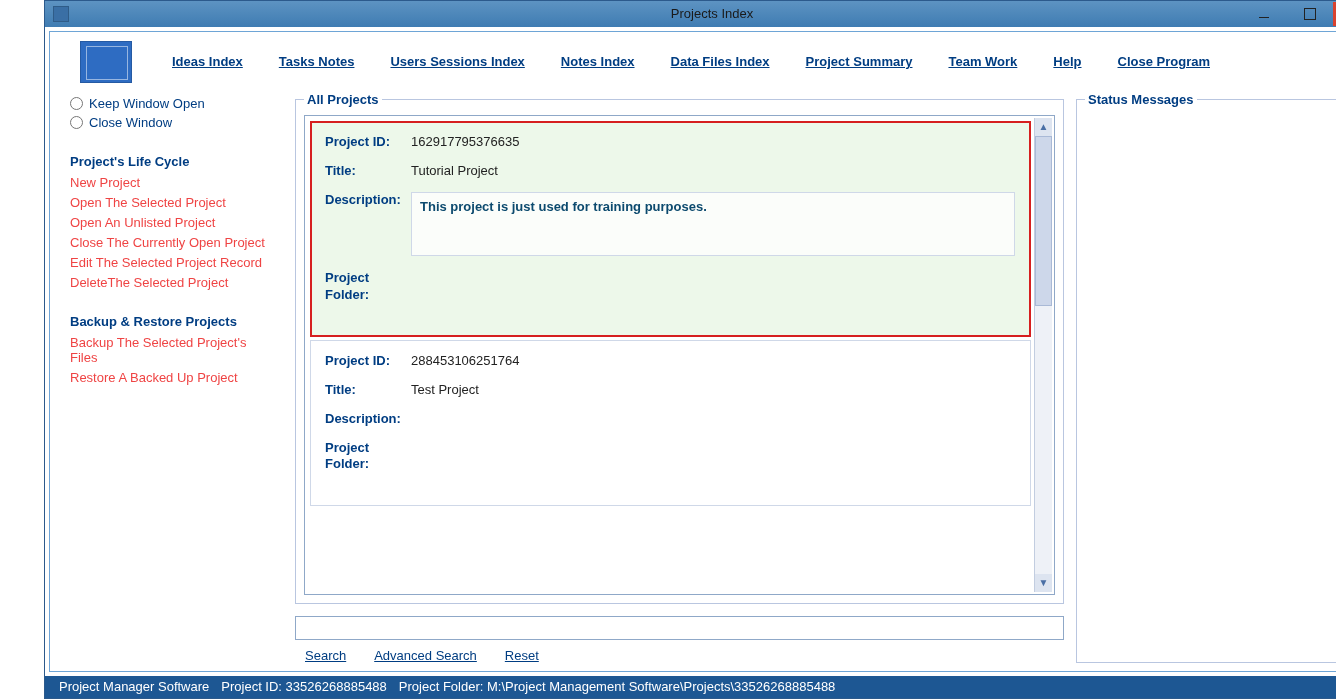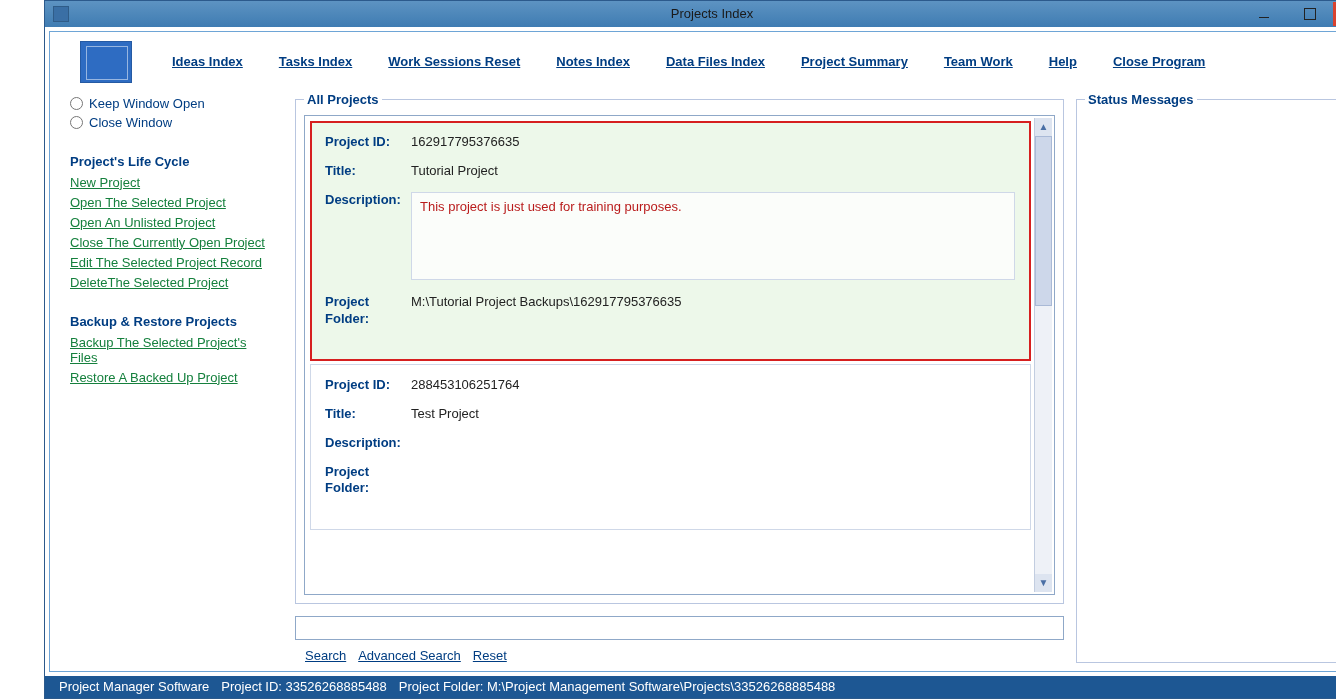--- a/index.html
+++ b/index.html
@@ -19,39 +19,39 @@
   .logo-box { width: 52px; height: 42px; background: #2e6cc2; border: 1px solid #255aa3; position: relative; }
   .logo-box::before { content:""; position:absolute; left:10%; top:10%; width:80%; height:80%; border:1px solid rgba(255,255,255,.5); }
   .menu-links { display: flex; gap: 36px; align-items: center; }
   .menu-links a { color: #003d82; text-decoration: underline; font-weight: bold; font-size: 13px; cursor: pointer; white-space: nowrap; }
   .body-row { display: flex; flex: 1; min-height: 0; }
   .sidebar { width: 235px; padding: 4px 8px 8px 20px; }
   .radio-row { display: flex; align-items: center; gap: 6px; margin-bottom: 4px; }
   .radio-row input[type=radio] { width: 13px; height: 13px; }
   .radio-row label { color: #003d82; font-size: 13px; }
   .side-heading { color: #003d82; font-weight: bold; margin-top: 24px; margin-bottom: 6px; font-size: 13px; }
-  .side-link { color: #15803d; text-decoration: underline; font-size: 13px; cursor: pointer; display: block; margin-bottom: 5px; }
+  .side-link { color: #ef4444; font-size: 13px; cursor: pointer; display: block; margin-bottom: 5px; }
   .main-col { flex: 1; padding: 0 10px 8px 10px; display: flex; flex-direction: column; min-width: 0; }
   fieldset.groupbox { border: 1px solid #b9c6e0; padding: 8px; position: relative; }
   fieldset.groupbox > legend { color: #003d82; font-weight: bold; font-size: 13px; padding: 0 3px; }
   .projects-scroll { position: relative; border: 1px solid #8fa8c8; height: 480px; background: #fff; }
   .projects-viewport { position: absolute; left: 2px; right: 20px; top: 2px; bottom: 2px; overflow: hidden; }
   .scrollbar { position: absolute; right: 2px; top: 2px; bottom: 2px; width: 18px; background: #eef1f7; border-left: 1px solid #c2cde0; }
   .scrollbar .arrow { width: 100%; height: 18px; display:flex; align-items:center; justify-content:center; color:#4a6fa5; font-size:10px; background:#dde4f0; }
   .scrollbar .thumb { width: 100%; background: #cdd7ea; border: 1px solid #a9b9d6; height: 170px; margin-top: 0; }
   .project-card { border: 1px solid #cfd8e8; margin: 3px; padding: 12px 14px 18px; background: #fff; }
   .project-card.selected { border: 2px solid #d61f1f; background: #edf8ea; padding: 11px 13px 17px; }
   .row-inline { display: flex; margin-bottom: 14px; }
   .card-label { width: 86px; color: #003d82; font-weight: bold; font-size: 13px; }
   .card-value { color: #222; font-size: 13px; }
-  .desc-box { width: 604px; height: 88px; border: 1px solid #cfd8e8; padding: 6px 8px; background: rgba(255,255,255,.7); font-size: 13px; color: #b91c1c; overflow:hidden; }
+  .desc-box { width: 604px; height: 64px; border: 1px solid #cfd8e8; padding: 6px 8px; background: rgba(255,255,255,.7); font-size: 13px; color: #0c4a6e; overflow:hidden;font-weight:bold; }
   .selected .desc-box { background: rgba(255,255,255,.75); }
   .search-row { margin-top: 12px; }
   .search-input { width: 100%; border: 1px solid #8fa8c8; height: 24px; padding: 2px 6px; font-size: 13px; background:#fff; }
-  .search-links { margin-top: 8px; padding-left: 10px; display: flex; gap: 12px; }
+  .search-links { margin-top: 8px; padding-left: 10px; display: flex; gap: 28px; }
   .search-links a { color: #003d82; text-decoration: underline; font-size: 13px; cursor: pointer; }
   .right-col { width: 300px; padding: 0 12px 8px 2px; display: flex; flex-direction: column; gap: 16px; }
   .disp-count-box { border: 1px solid #b9c6e0; height: 30px; display: flex; align-items: center; justify-content: center; font-size: 14px; color: #222; margin-top: 4px; }
   fieldset.status-fs { flex: 1; }
   .statusbar { height: 26px; background: #1d5793; color: #fff; display: flex; align-items: center; padding: 0 14px; font-size: 13px; gap: 12px; }
 </style>
 </head>
 <body>
 
 <div class="window">
@@ -63,22 +63,22 @@
       <div class="win-btn max"></div>
       <div class="win-btn close"></div>
     </div>
   </div>
 
   <div class="content-outer">
     <div class="menubar">
       <div class="logo-box"></div>
       <div class="menu-links">
         <a>Ideas Index</a>
-        <a>Tasks Index</a>
-        <a>Work Sessions Reset</a>
+        <a>Tasks Notes</a>
+        <a>Users Sessions Index</a>
         <a>Notes Index</a>
         <a>Data Files Index</a>
         <a>Project Summary</a>
         <a>Team Work</a>
         <a>Help</a>
         <a>Close Program</a>
       </div>
     </div>
 
     <div class="body-row">
@@ -119,21 +119,20 @@
                 <div class="row-inline">
                   <div class="card-label">Title:</div>
                   <div class="card-value">Tutorial Project</div>
                 </div>
                 <div class="row-inline">
                   <div class="card-label">Description:</div>
                   <div class="desc-box">This project is just used for training purposes.</div>
                 </div>
                 <div class="row-inline" style="margin-top:6px;">
                   <div class="card-label" style="line-height:1.3;">Project Folder:</div>
-                  <div class="card-value">M:\Tutorial Project Backups\162917795376635</div>
                 </div>
               </div>
 
               <div class="project-card">
                 <div class="row-inline">
                   <div class="card-label">Project ID:</div>
                   <div class="card-value">288453106251764</div>
                 </div>
                 <div class="row-inline">
                   <div class="card-label">Title:</div>

